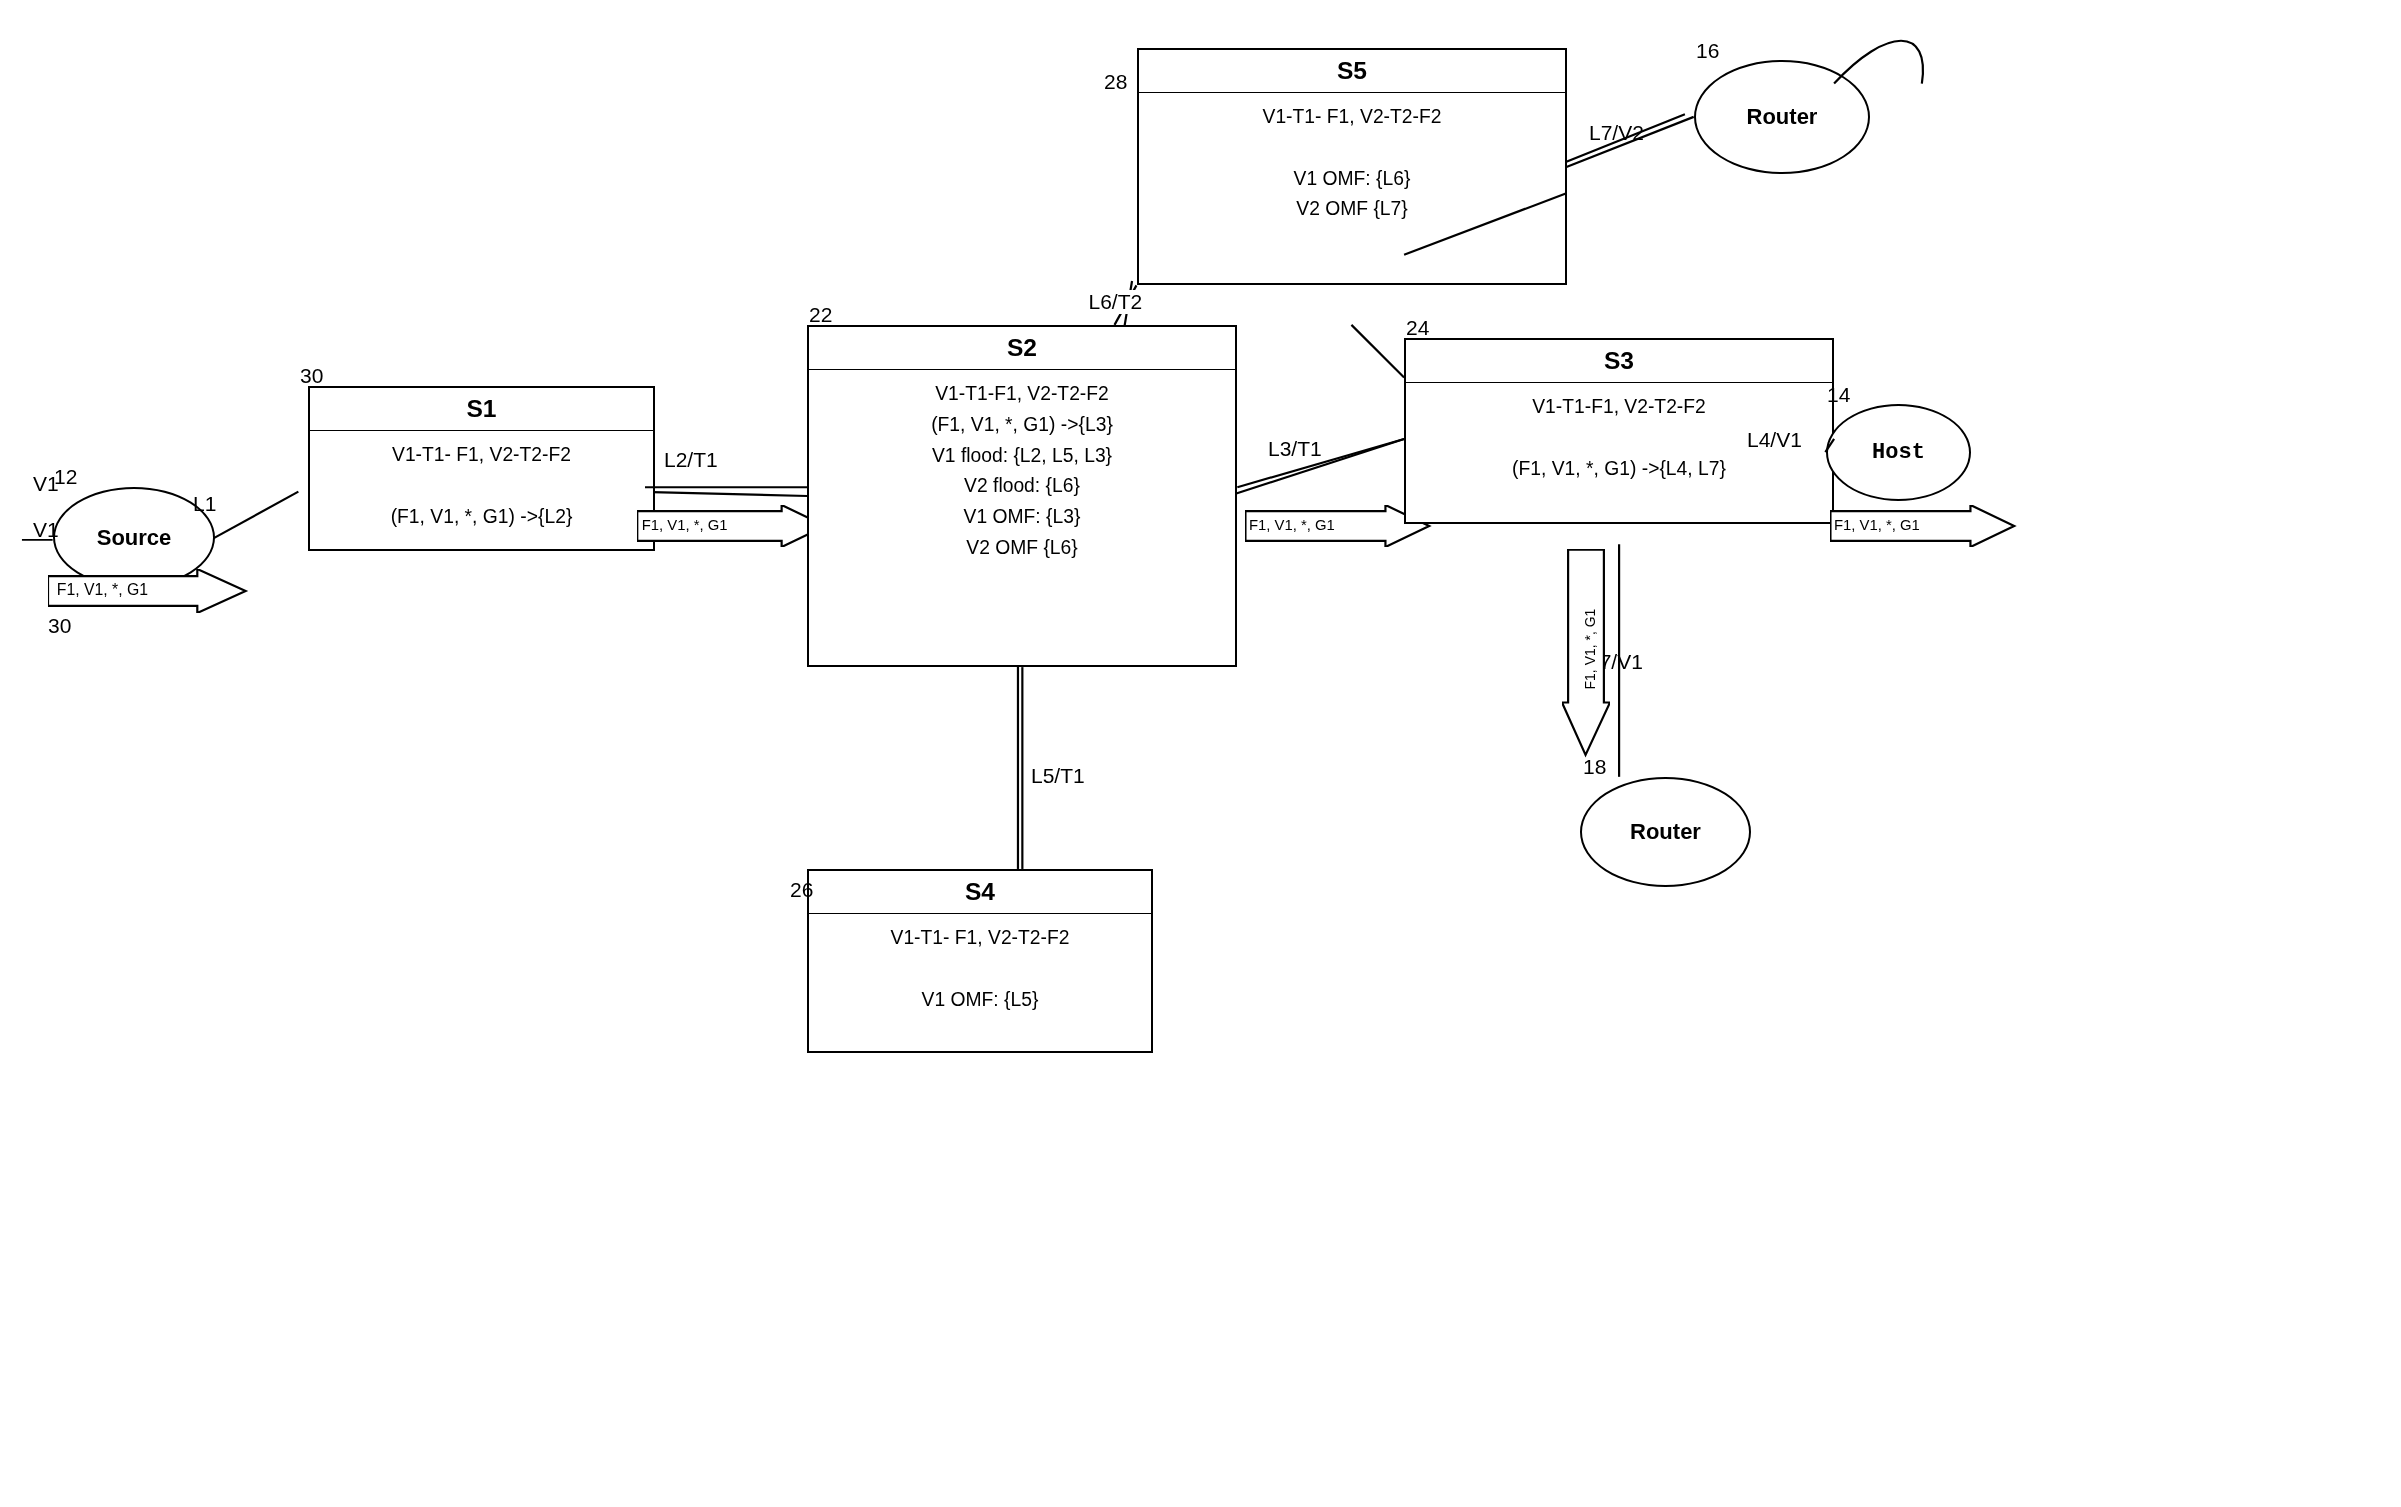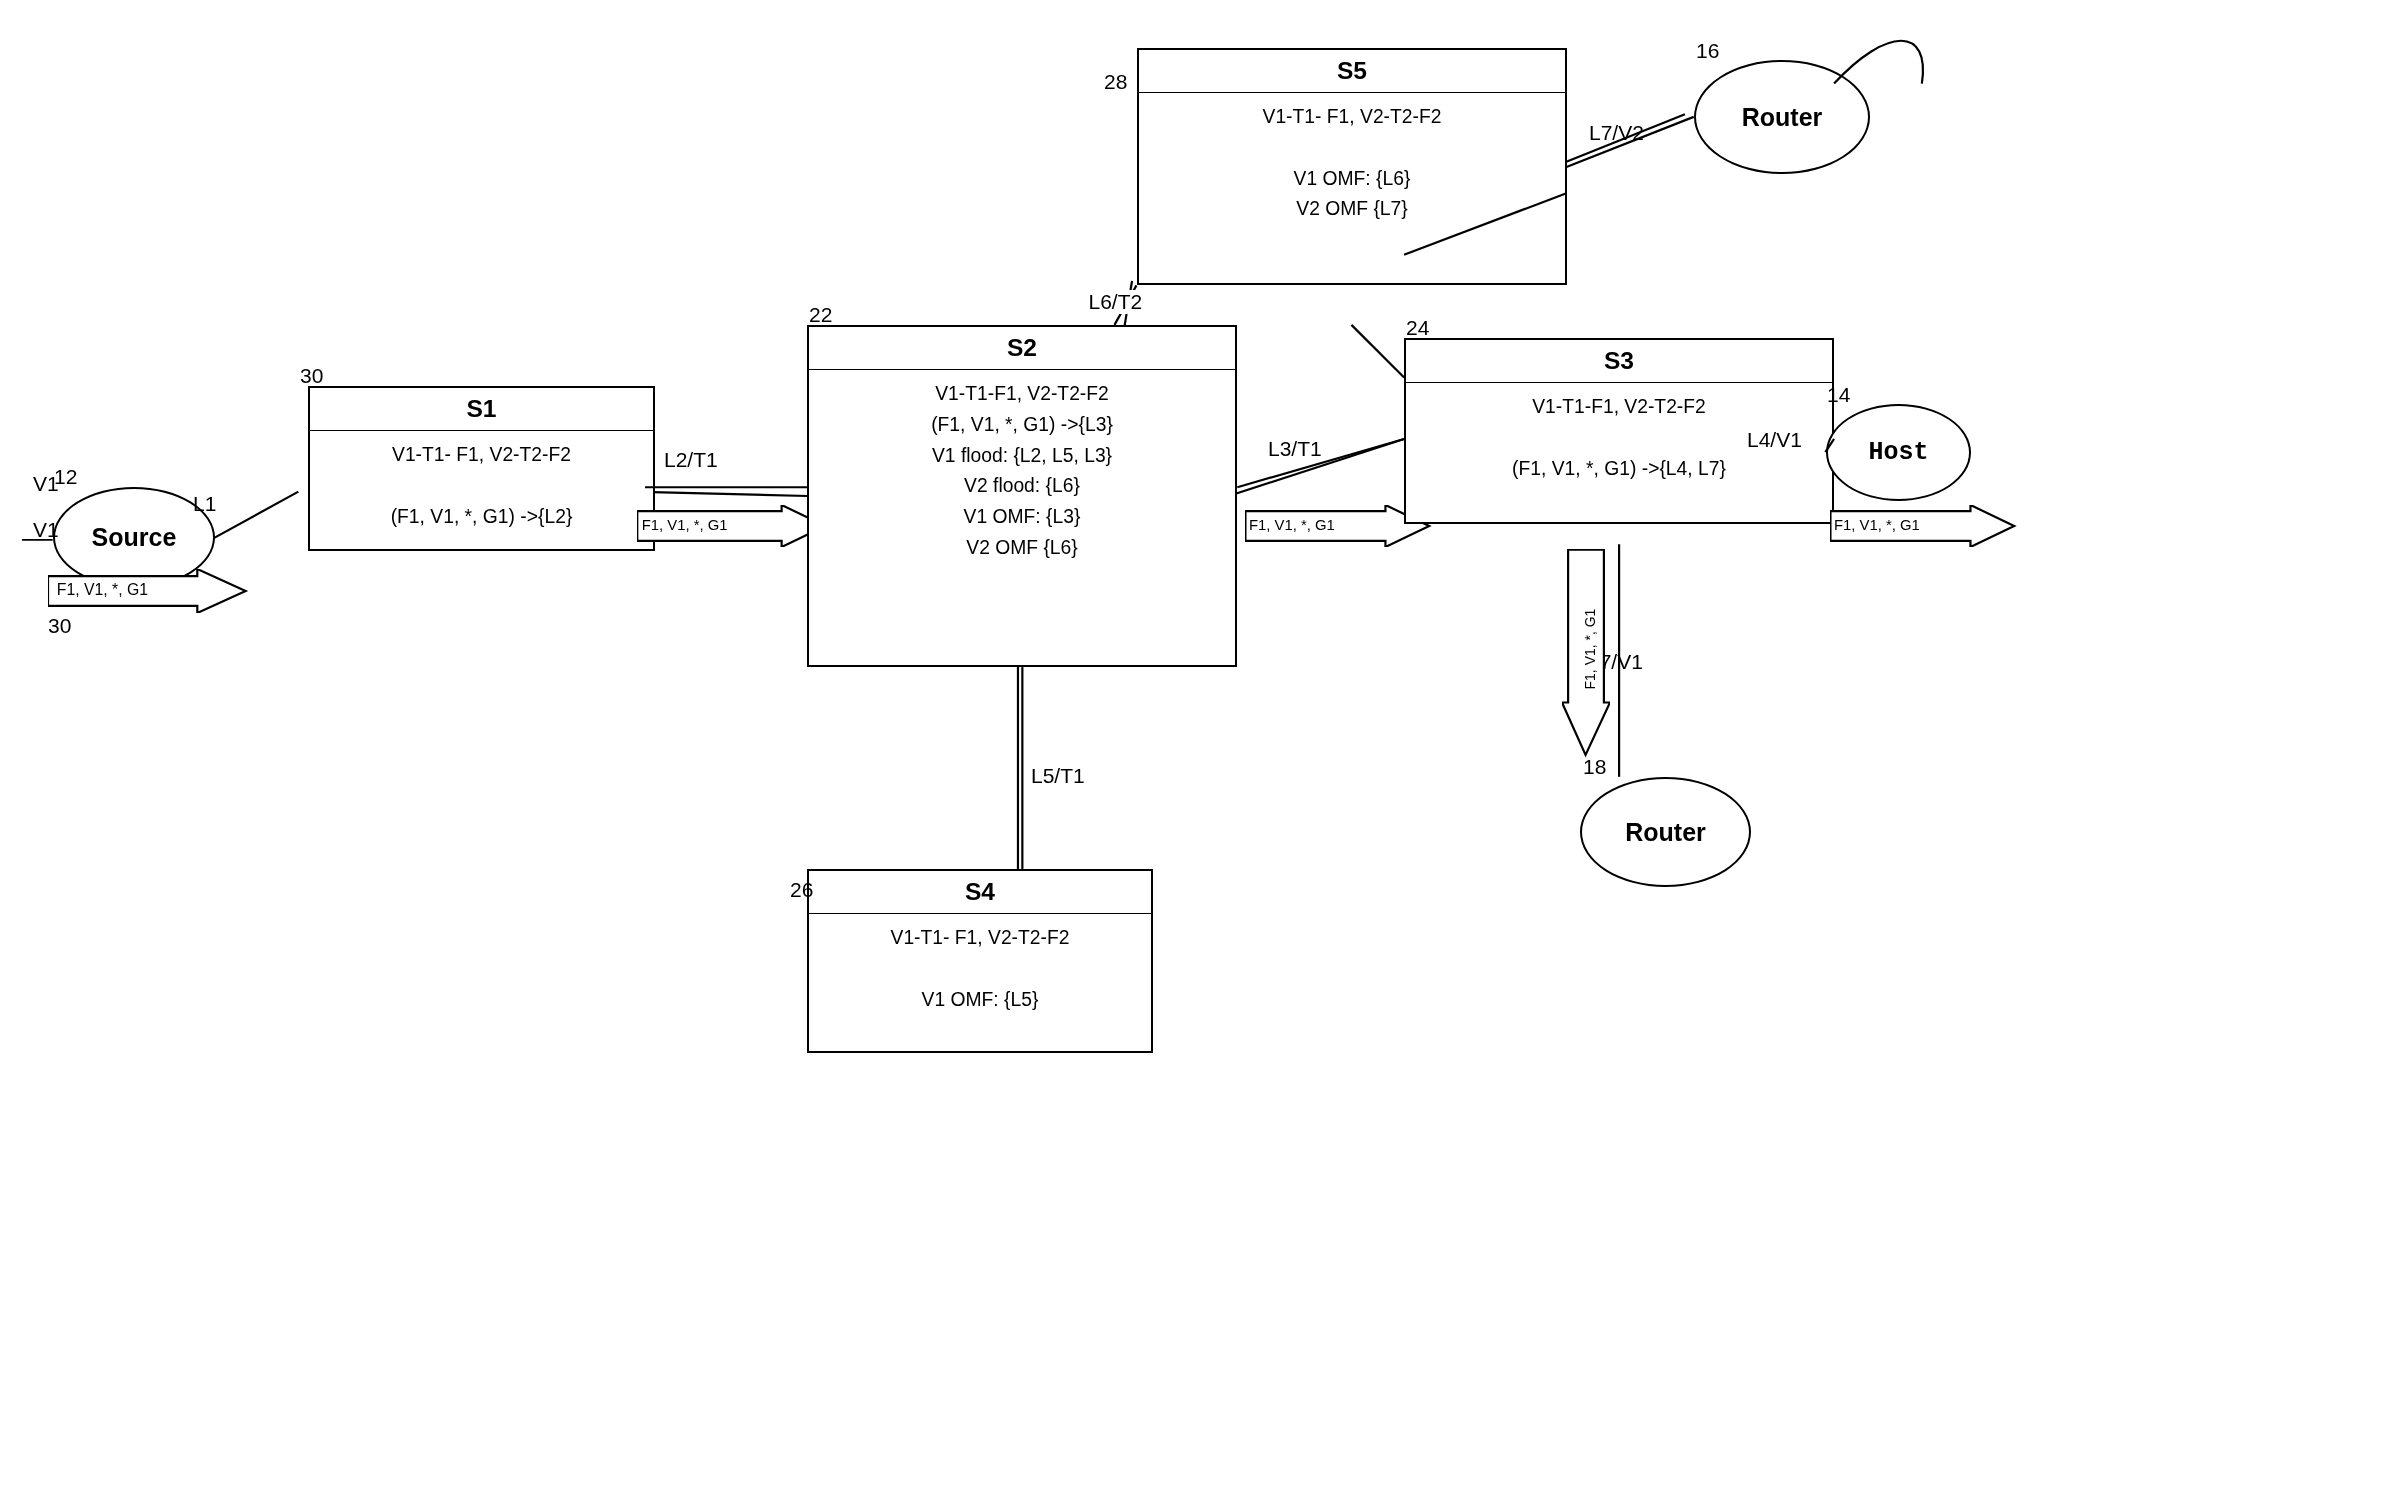--- a/index.html
+++ b/index.html
@@ -35,21 +35,21 @@
       line-height: 1.6;
     }
     .ellipse-node {
       position: absolute;
       border: 2.6px solid #000;
       border-radius: 50%;
       background: #fff;
       display: flex;
       align-items: center;
       justify-content: center;
-      font-size: 25px;
+      font-size: 22px;
       font-weight: bold;
       text-align: right;
     }
     .label {
       position: absolute;
       font-size: 19.3px;
       background: transparent;
       white-space: nowrap;
     }
     .arrow-label {

